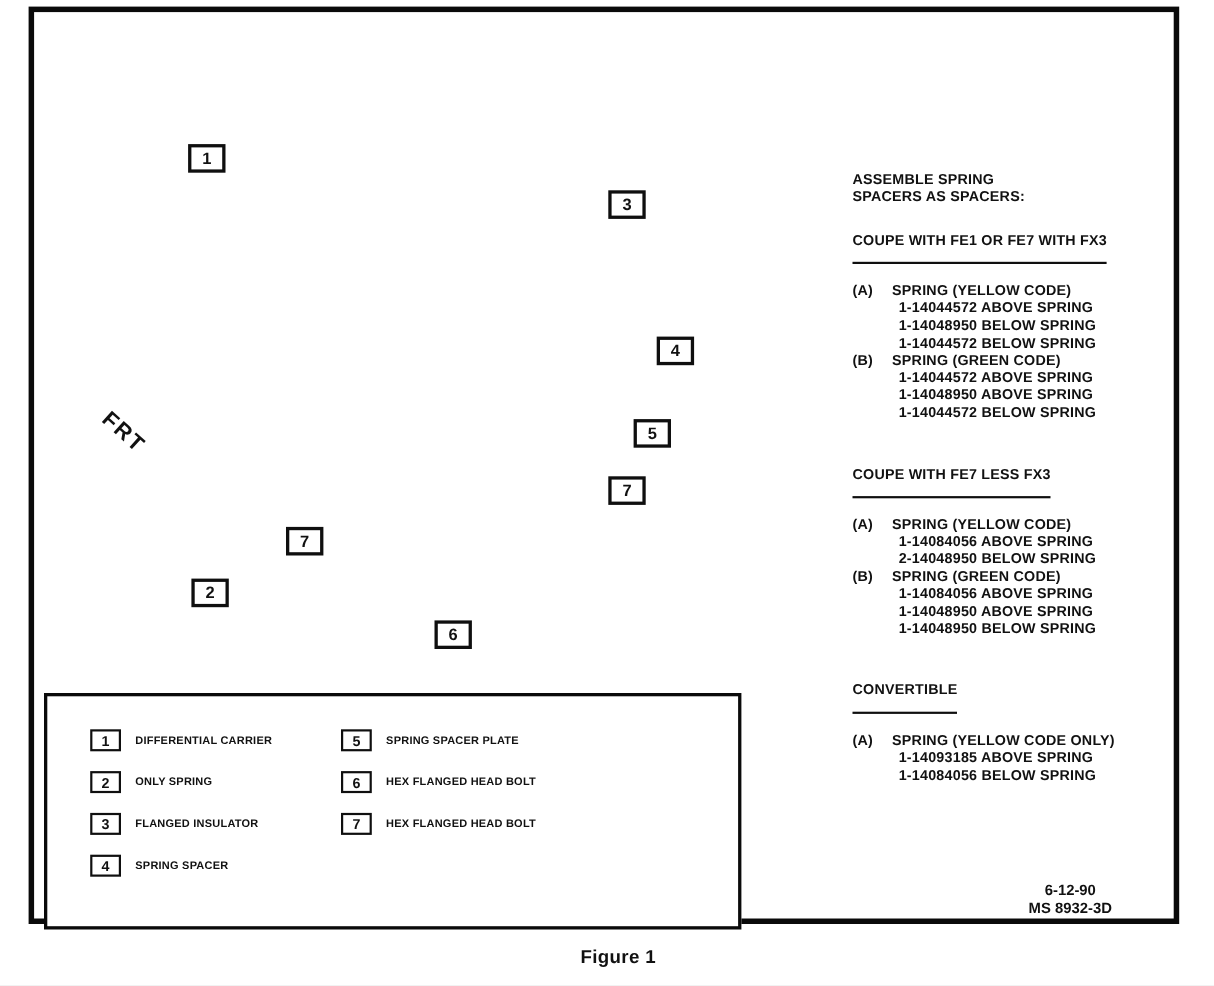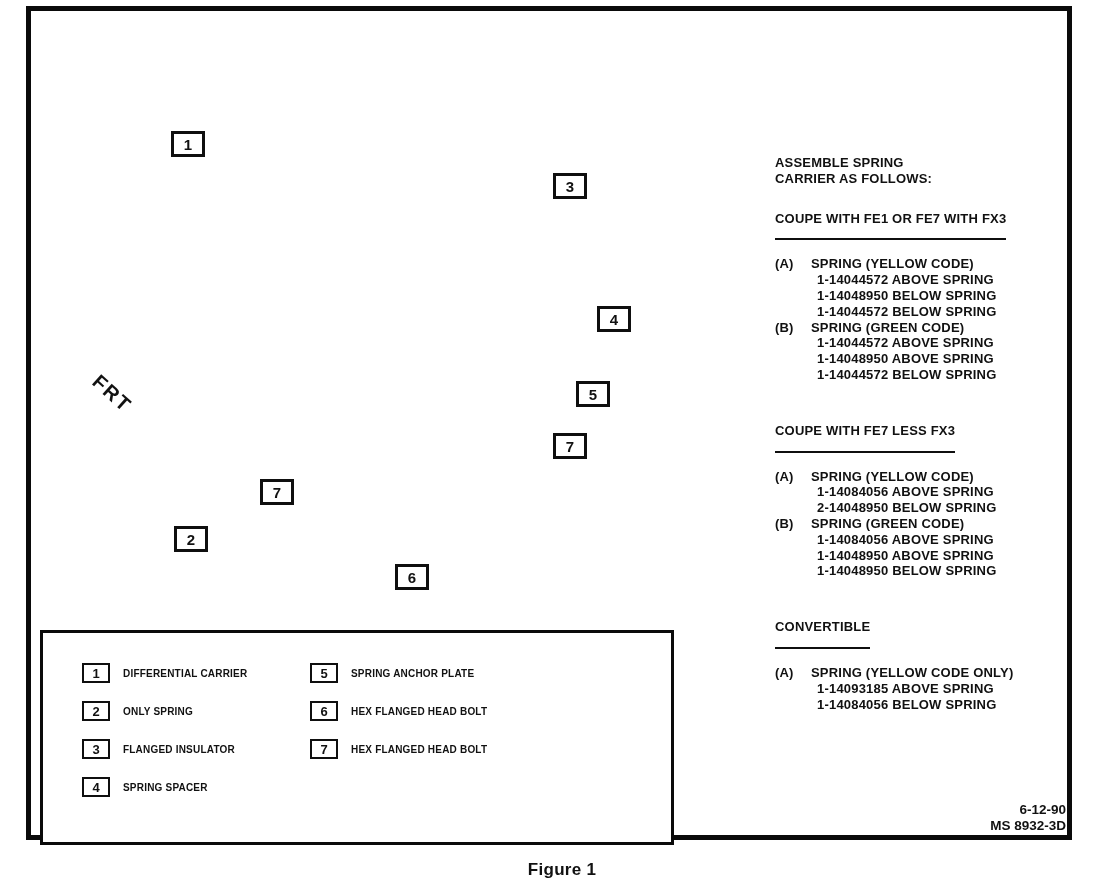--- a/index.html
+++ b/index.html
@@ -34,21 +34,21 @@
              border:3px solid #0a0a0a;box-sizing:border-box;background:#fff;z-index:3;}
   .legend-col{position:absolute;top:30px;}
   .legend-col.c1{left:39px;}
   .legend-col.c2{left:267px;}
   .legend-item{display:flex;align-items:center;height:20px;margin-bottom:18px;}
   .numbox{width:28px;height:20px;border:2.5px solid #0f0f0f;box-sizing:border-box;
           display:flex;align-items:center;justify-content:center;
           font-weight:700;font-size:13px;flex:0 0 28px;}
   .legend-label{margin-left:13px;font-weight:700;font-size:10px;letter-spacing:.2px;white-space:nowrap;}
 
-  .docstamp{position:absolute;left:880px;top:802px;width:186px;text-align:right;
+  .docstamp{position:absolute;left:880px;top:802px;width:186px;text-align:center;
             font-weight:700;font-size:13.5px;line-height:16px;z-index:4;}
 
   .caption{position:absolute;left:562px;top:860px;transform:translateX(-50%);
            font-weight:700;font-size:17px;letter-spacing:.3px;z-index:4;}
 
   svg .w{fill:#fff;stroke:#141414;stroke-width:2.2;stroke-linejoin:round;}
   svg .s{fill:none;stroke:#141414;stroke-width:2.2;stroke-linecap:round;stroke-linejoin:round;}
   svg .t{fill:none;stroke:#141414;stroke-width:1.4;}
   svg .blk{fill:#141414;stroke:none;}
   svg .dash{fill:none;stroke:#141414;stroke-width:1.6;stroke-dasharray:9 4 2 4;}
@@ -265,21 +265,21 @@
     </div>
   <div class="callout" style="left:553px;top:433px;">
       <span>7</span>
     </div>
 
   <div class="frt">FRT</div>
 
   <div class="instructions">
     <div class="instr-title">
       <div>ASSEMBLE SPRING</div>
-      <div>CARRIER AS FOLLOWS:</div>
+      <div>SPACERS AS SPACERS:</div>
     </div>
 
     <div class="section">
       <div class="heading"><span>COUPE WITH FE1 OR FE7 WITH FX3</span></div>
       <div class="groups">
         <div class="group">
           <span class="glabel">(A)</span>
           <div class="gbody">
             <div class="gname">SPRING (YELLOW CODE)</div>
             <div class="gline">1-14044572 ABOVE SPRING</div>
@@ -352,21 +352,21 @@
         <span class="legend-label">FLANGED INSULATOR</span>
       </div>
       <div class="legend-item">
         <span class="numbox">4</span>
         <span class="legend-label">SPRING SPACER</span>
       </div>
     </div>
     <div class="legend-col c2">
       <div class="legend-item">
         <span class="numbox">5</span>
-        <span class="legend-label">SPRING ANCHOR PLATE</span>
+        <span class="legend-label">SPRING SPACER PLATE</span>
       </div>
       <div class="legend-item">
         <span class="numbox">6</span>
         <span class="legend-label">HEX FLANGED HEAD BOLT</span>
       </div>
       <div class="legend-item">
         <span class="numbox">7</span>
         <span class="legend-label">HEX FLANGED HEAD BOLT</span>
       </div>
     </div>

